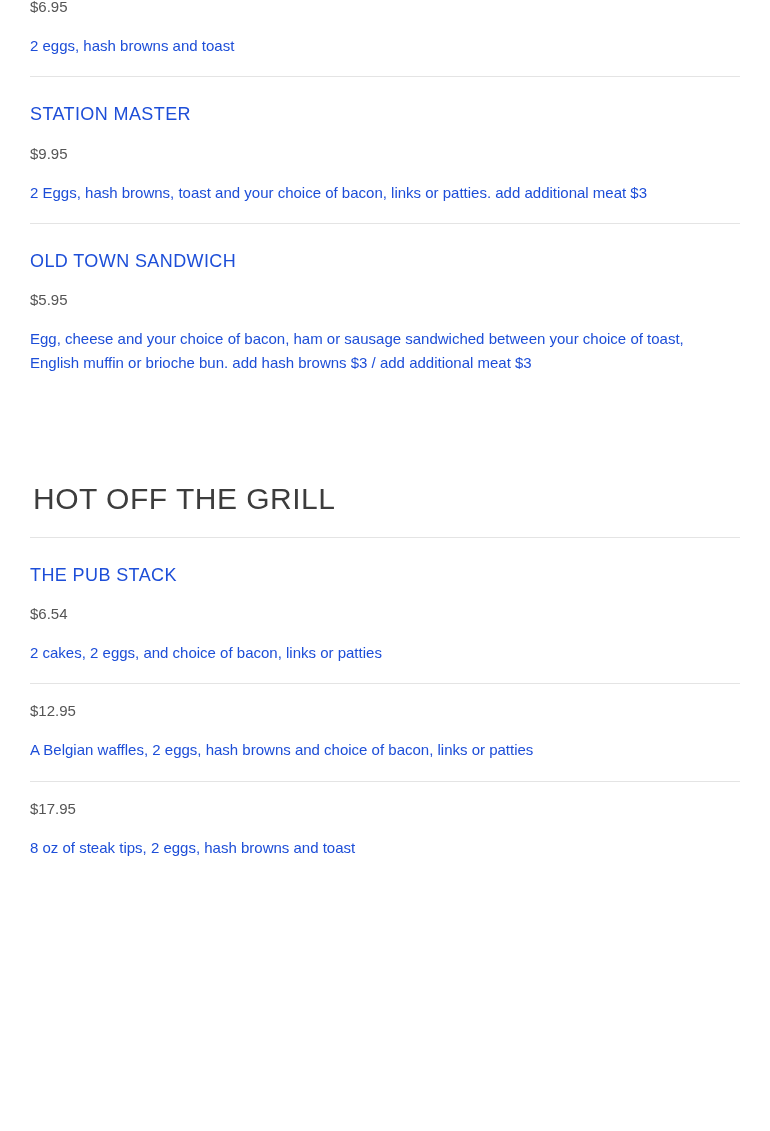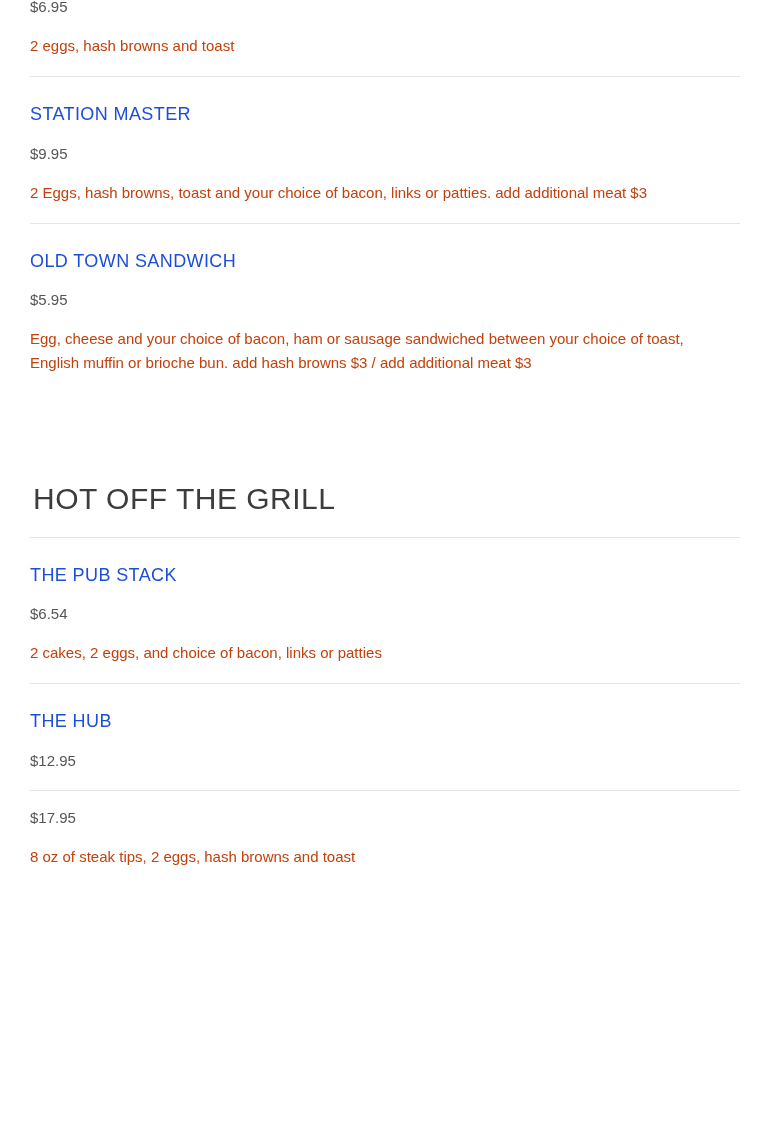--- a/index.html
+++ b/index.html
@@ -48,21 +48,21 @@
   }
   .item-price {
     font-size: 15px;
     color: #555555;
     margin: 0;
     padding: 16px 0 0 0;
     line-height: 1.4;
   }
   .item-desc {
     font-size: 15px;
-    color: #c2410c;
+    color: #1d4ed8;
     margin: 0;
     padding: 17px 0 0 0;
     line-height: 1.55;
     max-width: 700px;
   }
   
   .partial {
     padding-top: 0;
   }
   .partial .item-price {
@@ -115,22 +115,22 @@
     </div>
     <div class="section-rule"></div>
 
     <div class="item">
       <h3 class="item-name">THE PUB STACK</h3>
       <p class="item-price">$6.54</p>
       <p class="item-desc">2 cakes, 2 eggs, and choice of bacon, links or patties</p>
     </div>
 
     <div class="item">
-      <h3 class="item-name">THE HUB</h3>
       <p class="item-price">$12.95</p>
+      <p class="item-desc">A Belgian waffles, 2 eggs, hash browns and choice of bacon, links or patties</p>
     </div>
 
     <div class="item" style="border-bottom:none;">
       <p class="item-price">$17.95</p>
       <p class="item-desc">8 oz of steak tips, 2 eggs, hash browns and toast</p>
     </div>
 
   </div>
 
 </div>

